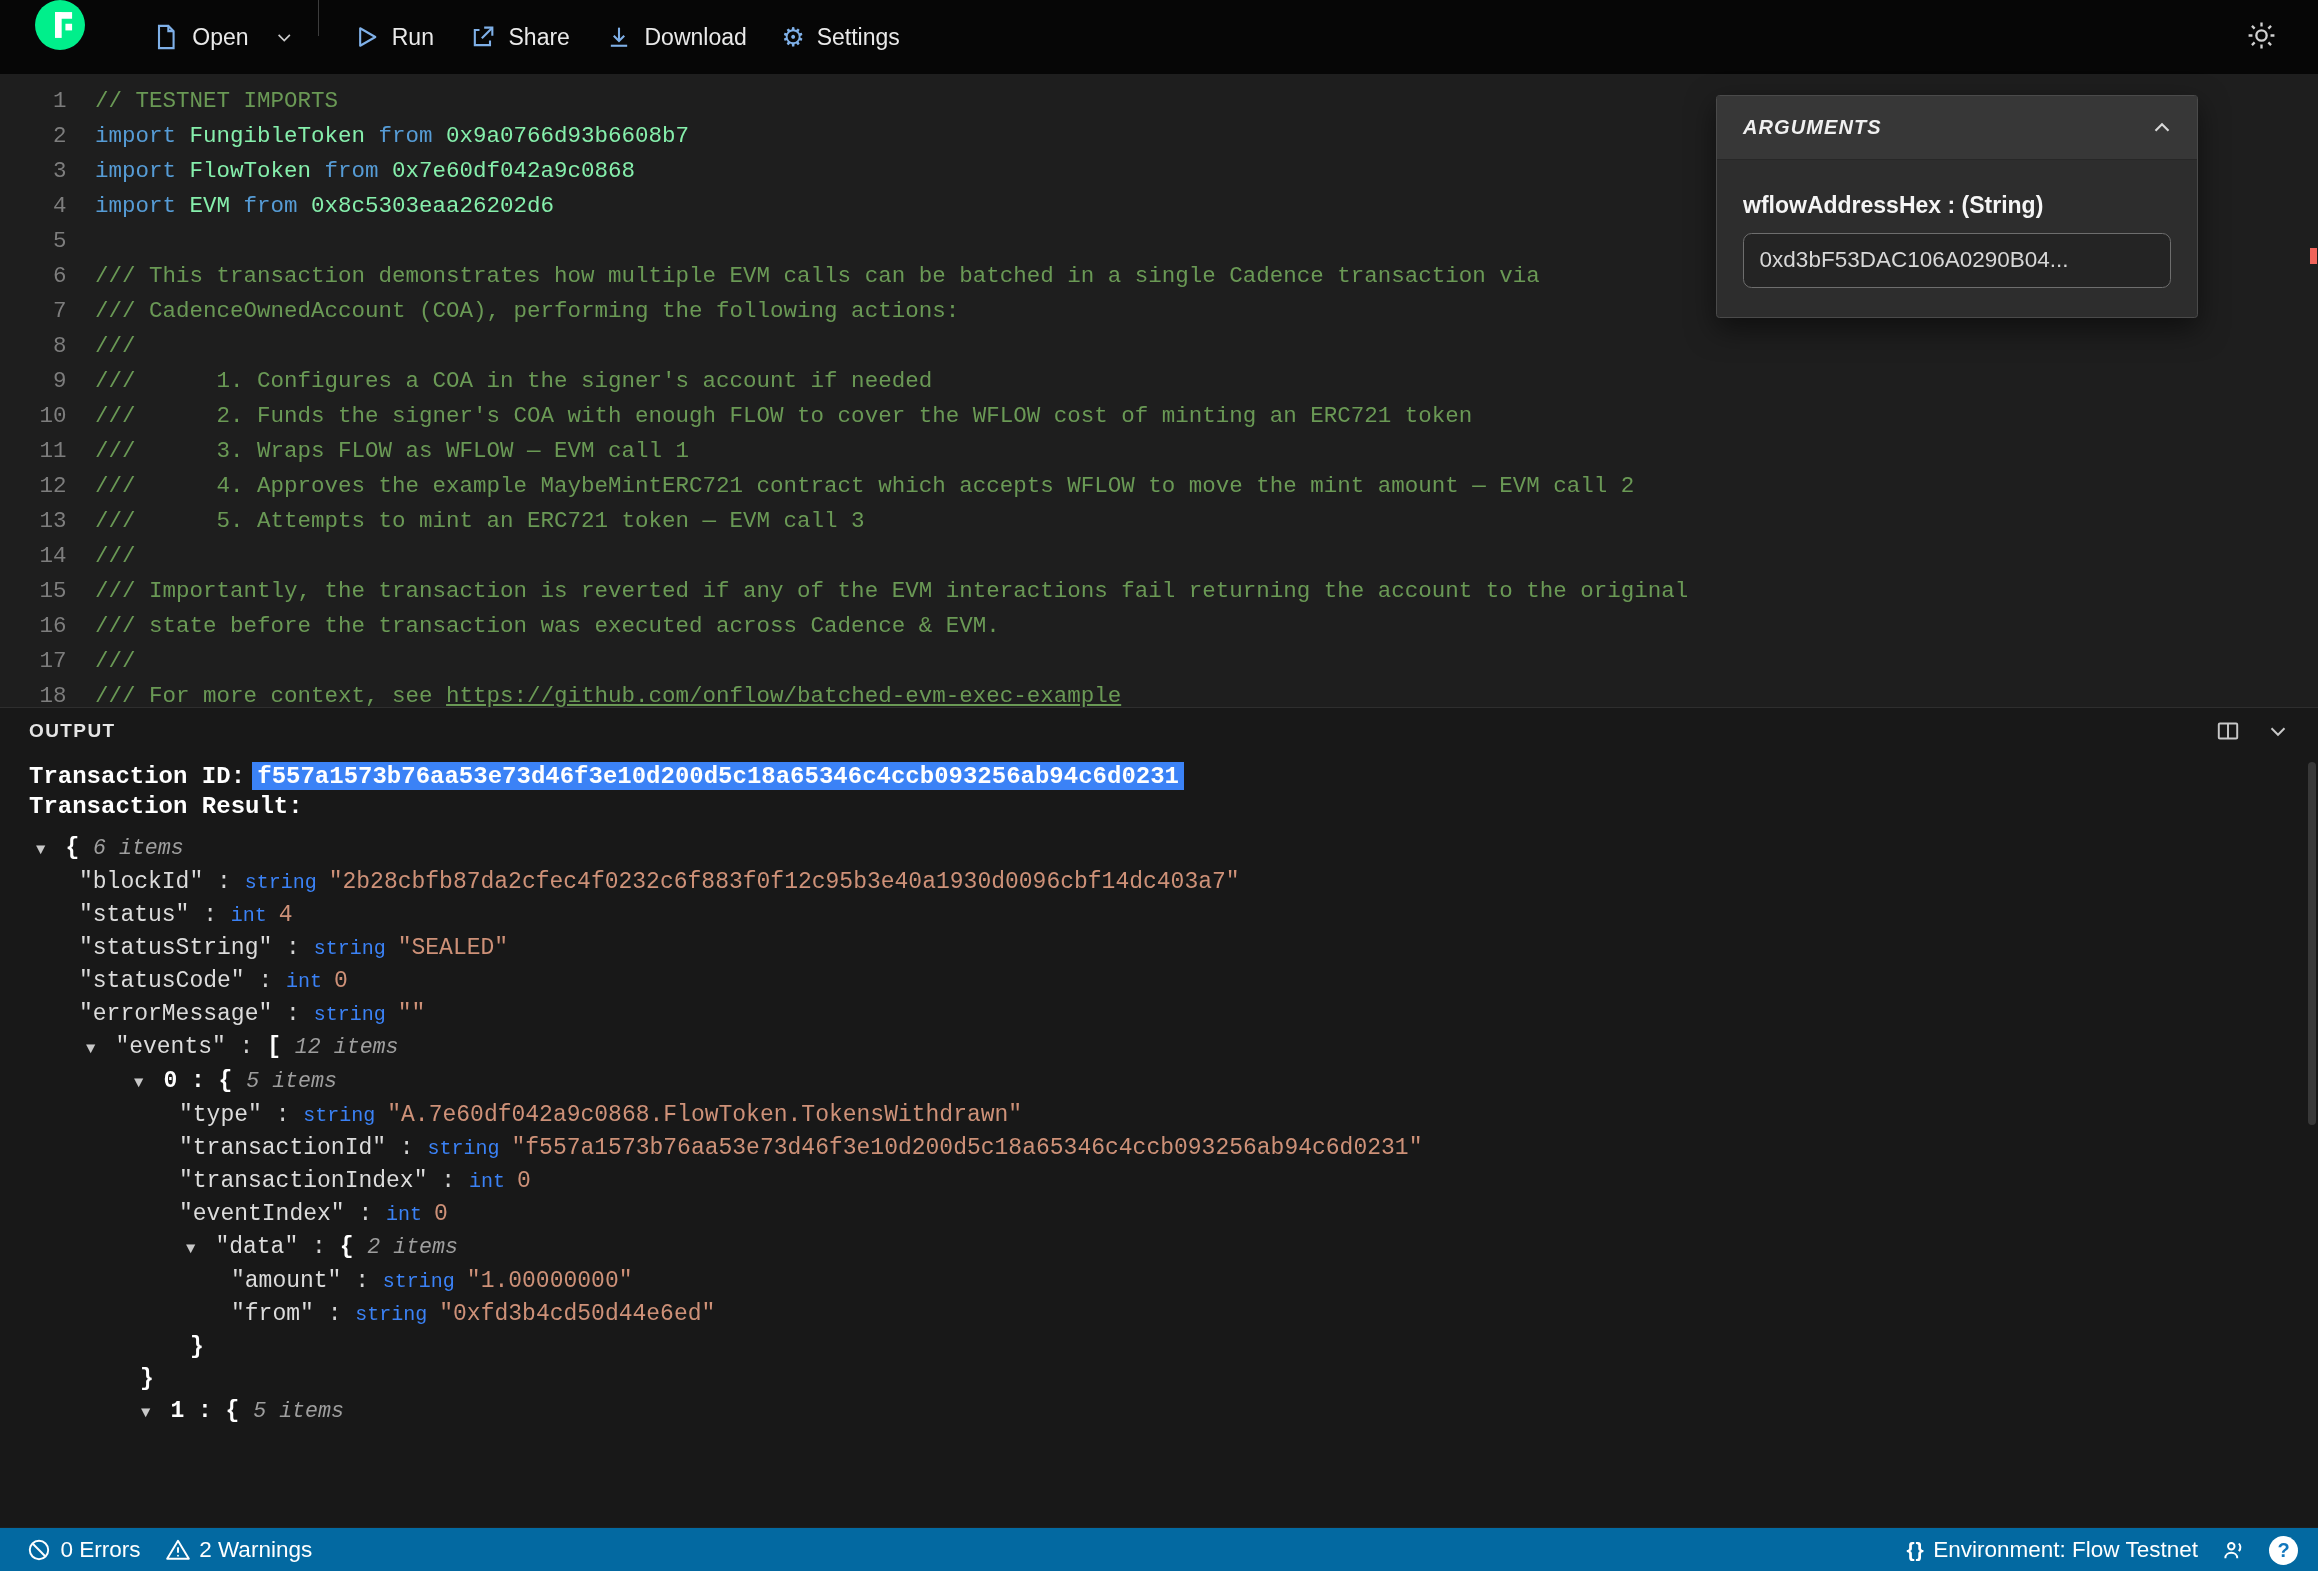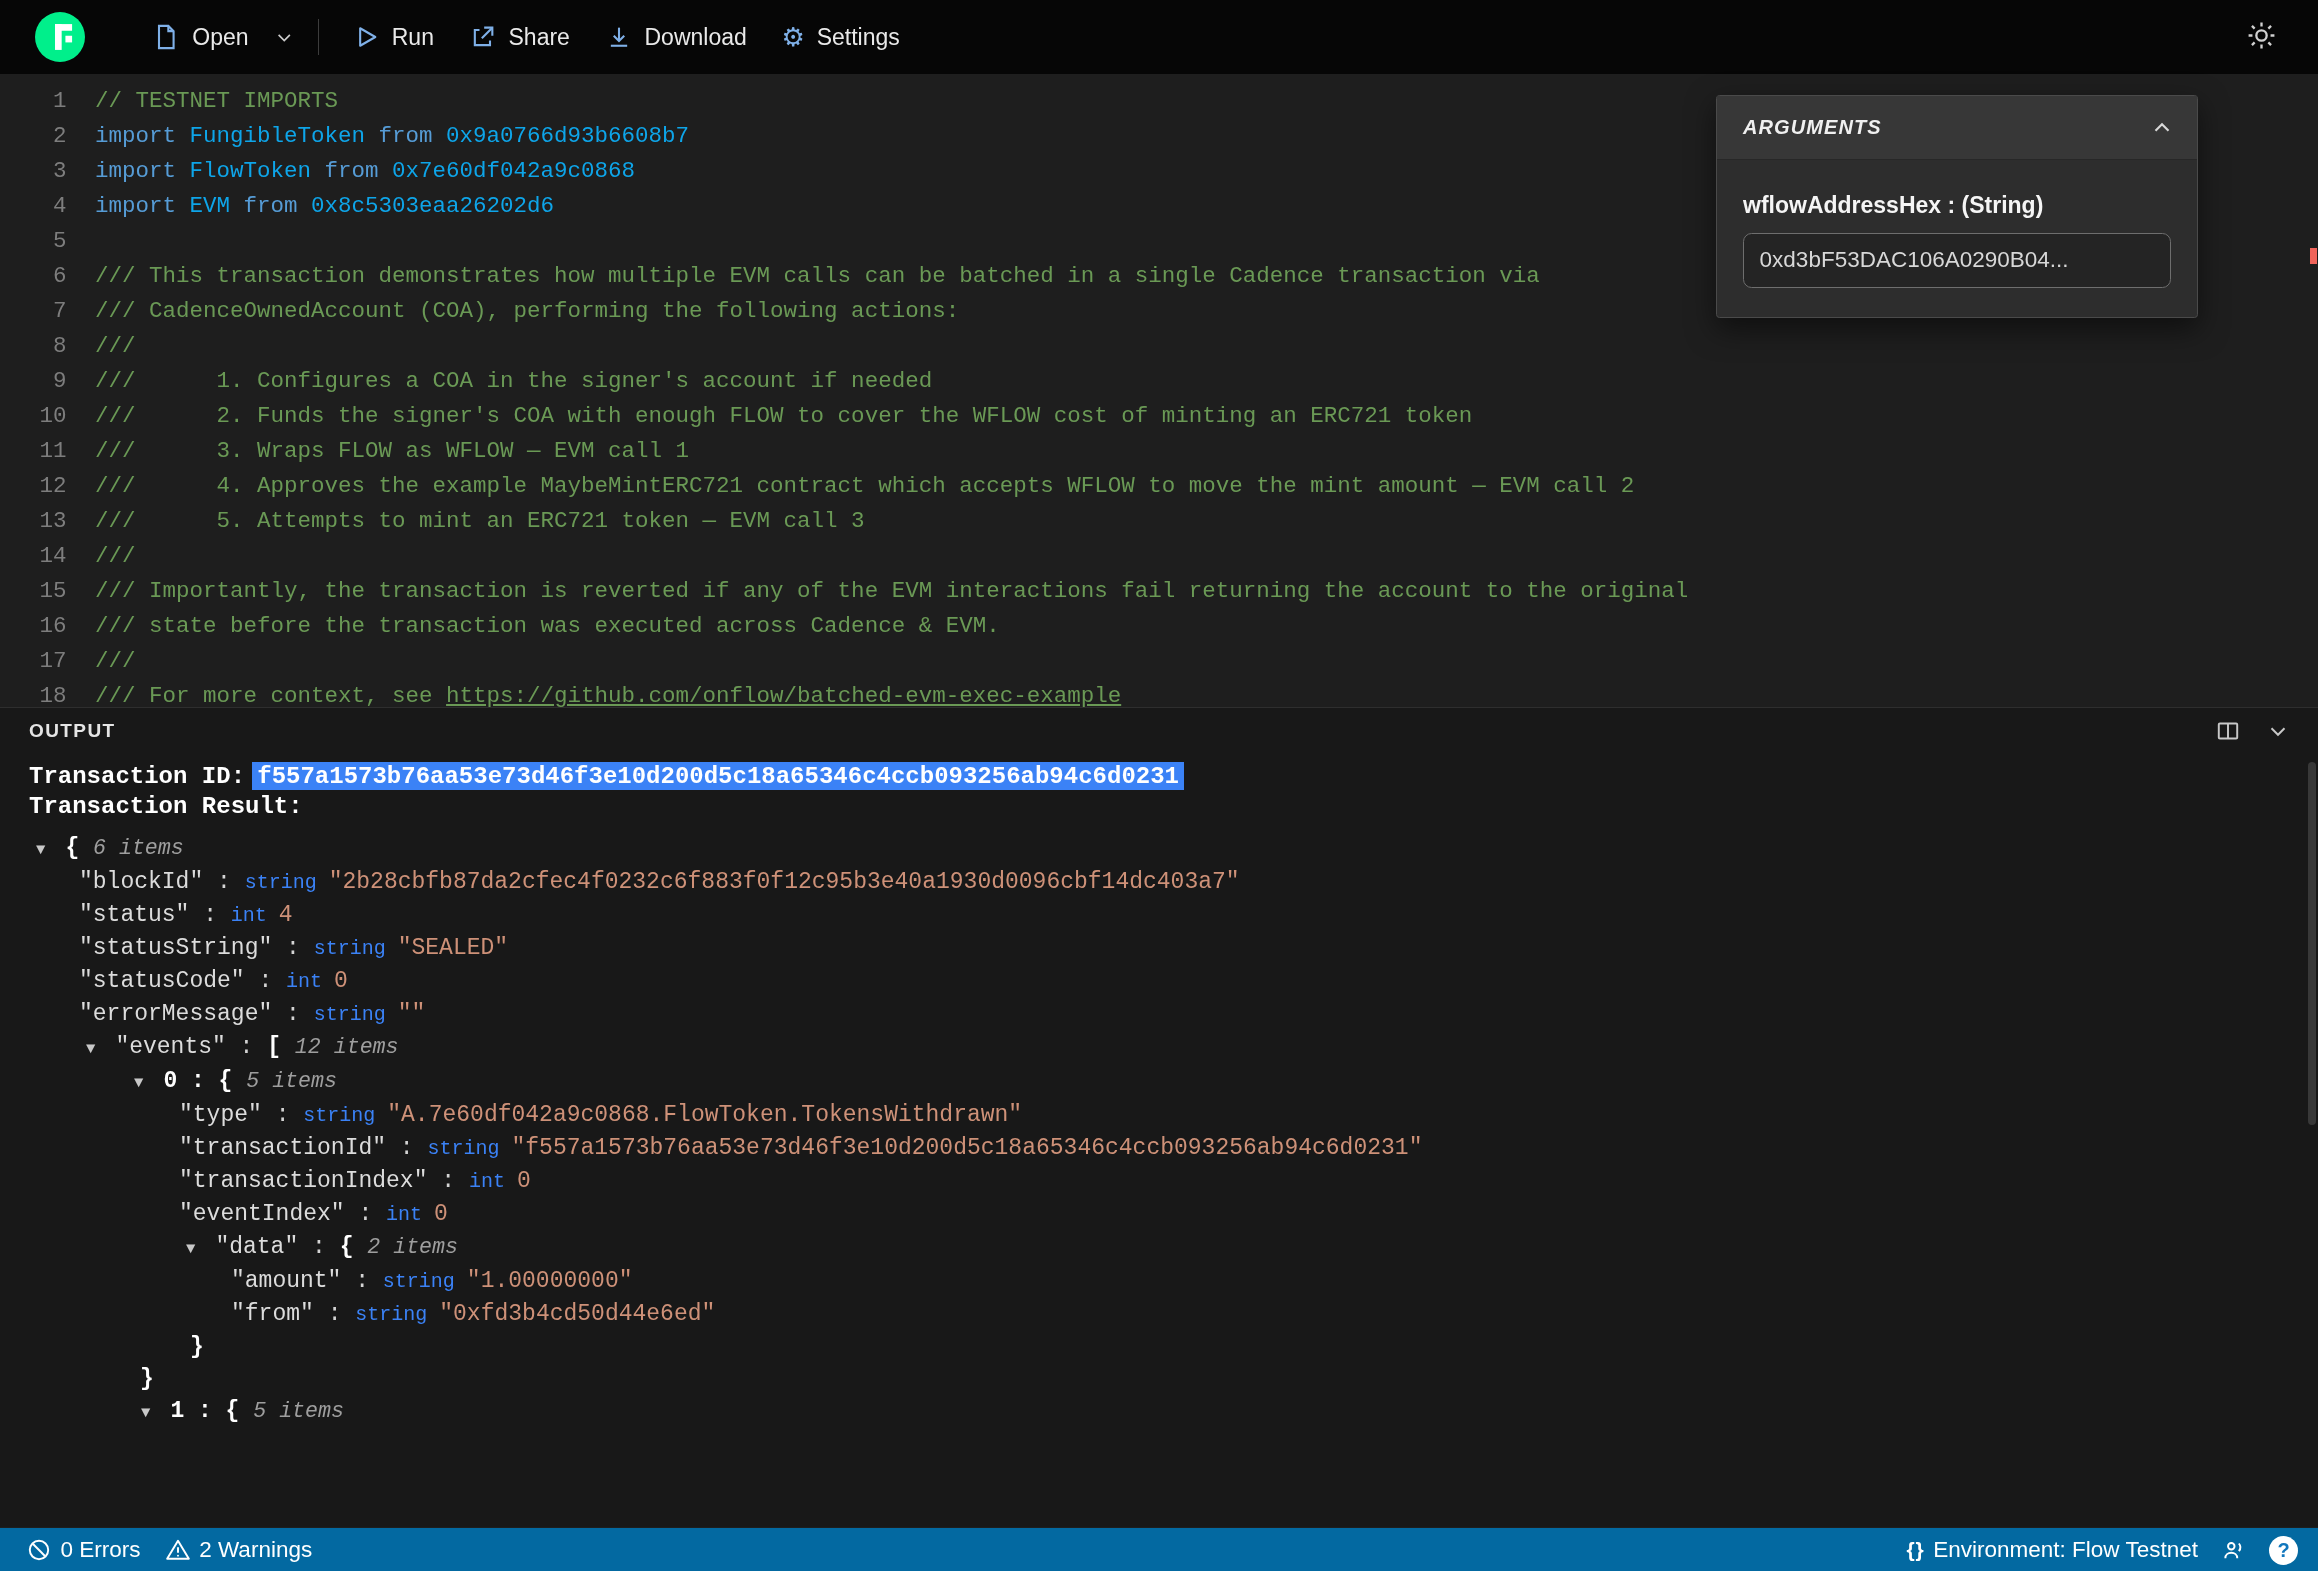--- a/index.html
+++ b/index.html
@@ -2,21 +2,21 @@
 <html style="font-size:14px"><head>
 <meta charset="utf-8">
 <style>
   * { margin:0; padding:0; box-sizing:border-box; }
   html,body { background:#000; }
   .page { position:relative; width:2319px; height:1572px; overflow:hidden;
           background:#1e1e1e; font-family:"Liberation Sans", sans-serif; }
 
   
   .toolbar { position:absolute; top:0; left:0; width:100%; height:74px; background:#060606;
-             display:flex; align-items:center; padding:0 35px; }
+             display:flex; padding:0 35px; }
   .logo { width:50px; height:50px; margin-right:50px; flex:none; }
   .tb-btn { display:flex; align-items:center; gap:12px; background:none; border:none;
             color:#e9e9e9; font-size:23px; font-family:inherit; padding:8.6px 17.3px; cursor:pointer; }
   .tb-btn svg { width:28px; height:28px; stroke:#7fb0e8; fill:none; stroke-width:1.8; }
   .tb-btn .glyph { font-size:26px; color:#7fb0e8; line-height:1; }
   .tb-chevron { padding:8.6px 7px; }
   .tb-chevron svg { width:22.5px; height:22.5px; stroke:#cccccc; }
   .tb-divider { width:0.9px; height:36px; background:#3c3c3c; margin:0 15.6px; }
   .tb-spacer { flex:1; }
   .tb-icon-btn { background:none; border:none; cursor:pointer; padding:7px; }
@@ -24,21 +24,21 @@
 
   
   .editor { position:absolute; top:74px; left:0; width:100%; height:633px; padding-top:10.4px;
             font-family:"Liberation Mono","DejaVu Sans Mono",monospace; font-size:22.5px; overflow:hidden; }
   .code-line { display:flex; height:35px; line-height:35px; }
   .gutter { width:95px; flex:none; text-align:right; padding-right:28.5px; color:#7d7d7d; }
   .code-text { white-space:pre; }
   .tok-comment { color:#6a9955; }
   .tok-link { color:#6a9955; text-decoration:underline;margin-top:44px; }
   .tok-kw { color:#569cd6; }
-  .tok-ident { color:#0ea5e9; }
+  .tok-ident { color:#86efac; }
   .overview-mark { position:absolute; right:1.7px; top:174px; width:7.8px; height:15.6px; background:#f0645a; }
 
   
   .args-panel { position:absolute; top:95px; right:121px; width:482px; background:#2d2d2d;
                 border:0.9px solid #4a4a4a; border-radius:3.5px; box-shadow:0 10.4px 29px rgba(0,0,0,.5); z-index:10; }
   .args-header { display:flex; justify-content:space-between; align-items:center; height:64px;
                  padding:0 22.5px 0 26px; background:#373737; border-bottom:0.9px solid #272727; cursor:pointer; }
   .args-title { font-size:20px; font-weight:700; letter-spacing:1.1px; color:#f0f0f0;font-style:italic; }
   .args-header svg { width:26px; height:26px; stroke:#d8d8d8; fill:none; stroke-width:2; }
   .args-body { padding:3.5px 26px 29px; }

